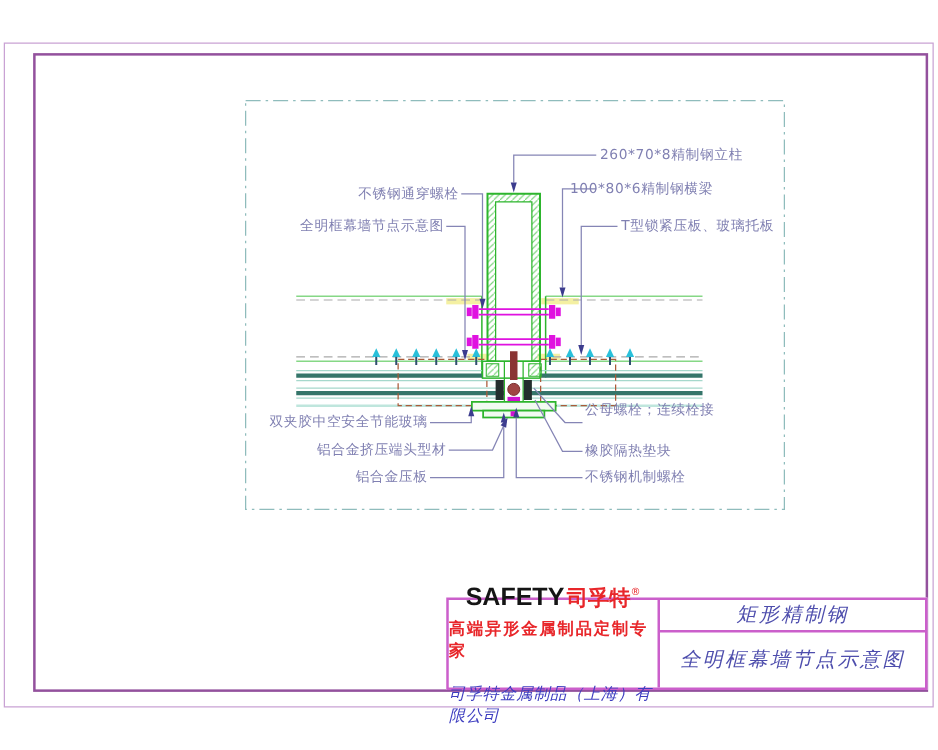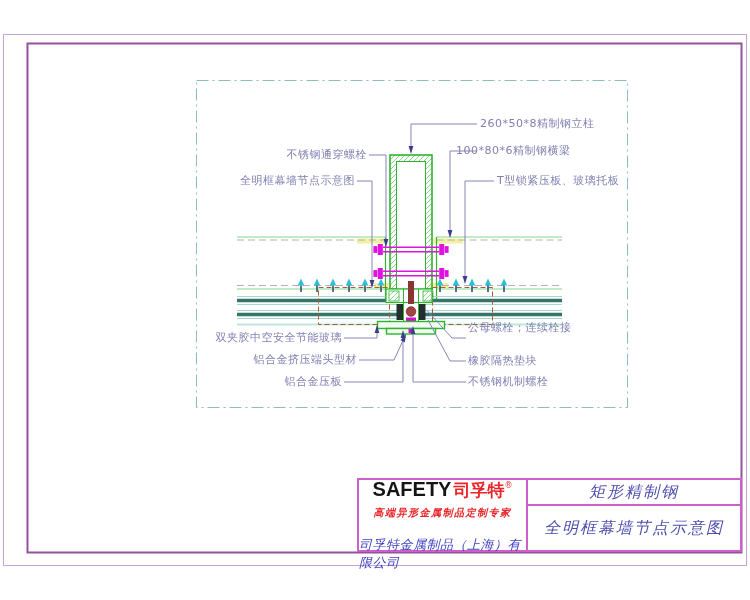--- a/index.html
+++ b/index.html
@@ -20,21 +20,21 @@
   }
   .tb-left{
     width:169px;border-right:2px solid #cb5fcb;box-sizing:border-box;
     display:flex;flex-direction:column;align-items:center;justify-content:center;
     padding-top:19px;
   }
   .logo-line{display:flex;align-items:baseline;line-height:22px;}
   .logo-en{font-family:"Liberation Sans",sans-serif;font-weight:900;font-size:20px;color:#151515;letter-spacing:0;}
   .logo-cn{font-family:"Liberation Sans",sans-serif;font-weight:900;font-size:17px;color:#e8262a;margin-left:2px;}
   .logo-reg{font-size:8px;color:#e8262a;vertical-align:top;position:relative;top:-8px;}
-  .tagline{font-family:"Liberation Sans",sans-serif;font-weight:bold;font-size:10px;color:#e8262a;letter-spacing:1.5px;margin-top:1px;font-style:italic;}
+  .tagline{font-family:"Liberation Sans",sans-serif;font-weight:bold;font-size:13px;color:#e8262a;letter-spacing:1.5px;margin-top:1px;}
   .company{font-family:"Liberation Serif",serif;font-style:italic;font-size:13px;color:#3e3ec0;margin-top:16px;letter-spacing:.5px;}
   .tb-right{flex:1;display:flex;flex-direction:column;}
   .tb-row1{
     height:26px;border-bottom:2px solid #cb5fcb;box-sizing:border-box;
     display:flex;align-items:center;justify-content:center;
     font-family:"Liberation Serif",serif;font-style:italic;font-size:16px;color:#4e4ead;letter-spacing:2px;
   }
   .tb-row2{
     flex:1;display:flex;align-items:center;justify-content:center;
     font-family:"Liberation Serif",serif;font-style:italic;font-size:16px;color:#4e4ead;letter-spacing:2px;
@@ -157,21 +157,21 @@
       <polygon points="462.6,276 467.4,276 465,284"></polygon>
       <polygon points="383.6,239 388.4,239 386,247"></polygon>
       <polygon points="369.6,280 374.4,280 372,288"></polygon>
       <polygon points="374.6,333 379.4,333 377,325"></polygon>
       <polygon points="406,333.9 404.9,342.2 400.5,340.2"></polygon>
       <polygon points="400.6,338 405.4,338 403,330"></polygon>
       <polygon points="410.6,334 415.4,334 413,326"></polygon>
     </g>
   </svg>
 
-  <div class="ann" style="left:480px;top:117px">260*50*8精制钢立柱</div>
+  <div class="ann" style="left:480px;top:117px">260*70*8精制钢立柱</div>
   <div class="ann" style="left:456px;top:144px">100*80*6精制钢横梁</div>
   <div class="ann" style="left:497px;top:174px">T型锁紧压板、玻璃托板</div>
   <div class="ann" style="right:383px;top:148px">不锈钢通穿螺栓</div>
   <div class="ann" style="right:395px;top:174px">全明框幕墙节点示意图</div>
   <div class="ann" style="right:408px;top:331px">双夹胶中空安全节能玻璃</div>
   <div class="ann" style="right:393px;top:353px">铝合金挤压端头型材</div>
   <div class="ann" style="right:408px;top:375px">铝合金压板</div>
   <div class="ann" style="left:468px;top:321px">公母螺栓；连续栓接</div>
   <div class="ann" style="left:468px;top:354px">橡胶隔热垫块</div>
   <div class="ann" style="left:468px;top:375px">不锈钢机制螺栓</div>

